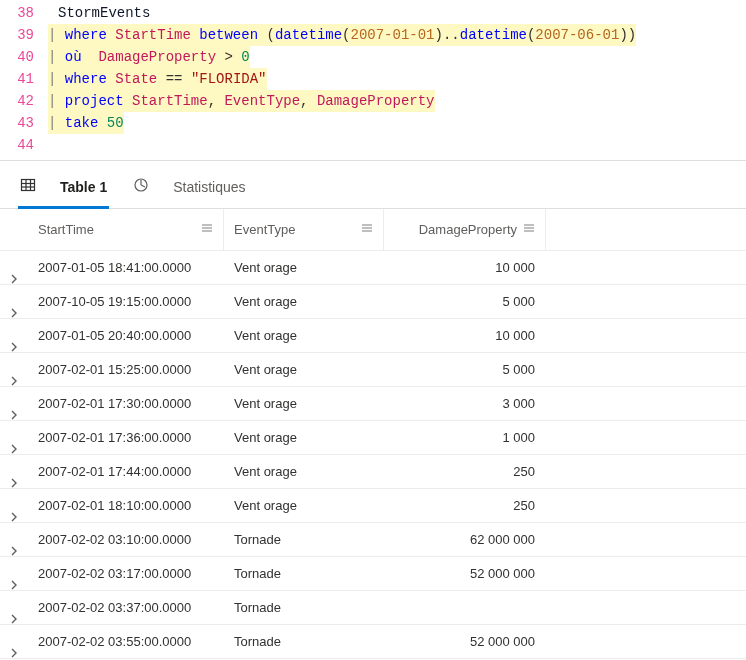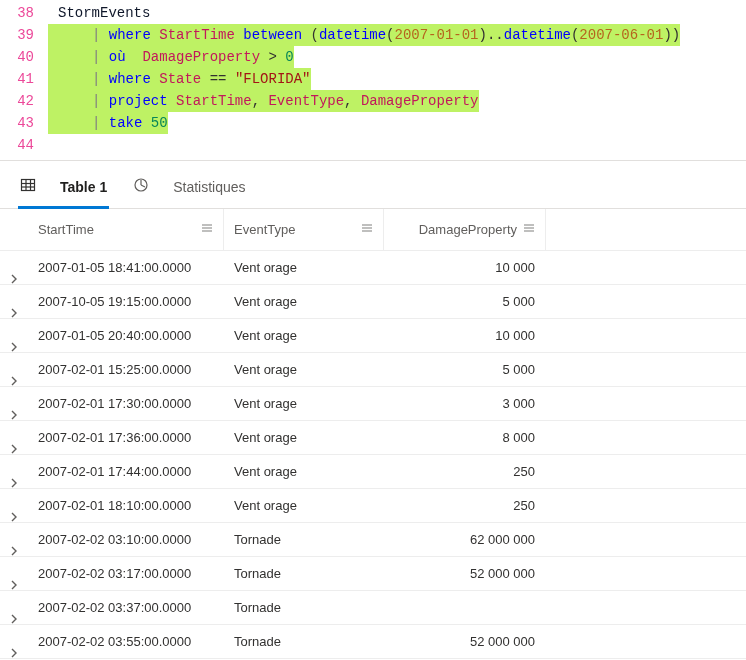--- a/index.html
+++ b/index.html
@@ -21,21 +21,21 @@
   .editor .line { display: flex; }
   .editor .lineno {
     width: 48px;
     text-align: right;
     padding-right: 14px;
     color: #ec4899;
     user-select: none;
     flex-shrink: 0;
   }
   .editor .code { flex: 1; padding-right: 8px; }
-  .hl { background: #bef264; display: inline-block; padding-left: 44px; }
+  .hl { background: #fef9c3; display: inline-block; }
   .tk-key { color: #0000ff; }
   .tk-ident { color: #0f172a; margin-left: 10px; }
   .tk-op { color: #323130; }
   .tk-paren { color: #323130; }
   .tk-func { color: #0000ff; }
   .tk-date { color: #b5651d; }
   .tk-num { color: #098658; }
   .tk-str { color: #a31515; }
   .tk-pipe { color: #808080; }
   .tk-col { color: #c2185b; }
@@ -233,21 +233,21 @@
         <div class="col c4"></div>
       </div>
       <div class="trow">
         <div class="cell-expand">
           <svg viewBox="0 0 10 10" fill="none" stroke="#605e5c" stroke-width="1.4">
             <polyline points="3,1 7,5 3,9"></polyline>
           </svg>
         </div>
         <div class="col c1">2007-02-01 17:36:00.0000</div>
         <div class="col c2">Vent orage</div>
-        <div class="col c3">8 000</div>
+        <div class="col c3">1 000</div>
         <div class="col c4"></div>
       </div>
       <div class="trow">
         <div class="cell-expand">
           <svg viewBox="0 0 10 10" fill="none" stroke="#605e5c" stroke-width="1.4">
             <polyline points="3,1 7,5 3,9"></polyline>
           </svg>
         </div>
         <div class="col c1">2007-02-01 17:44:00.0000</div>
         <div class="col c2">Vent orage</div>

